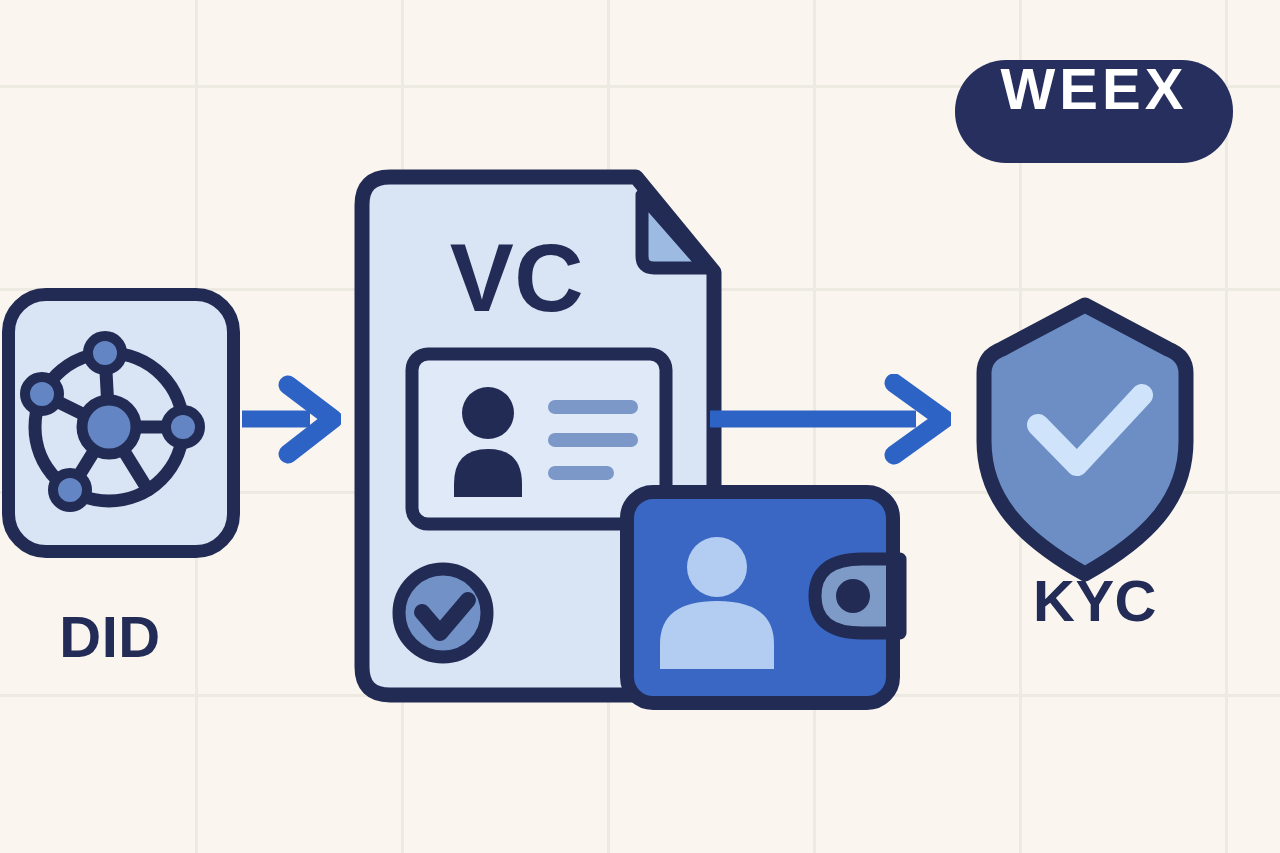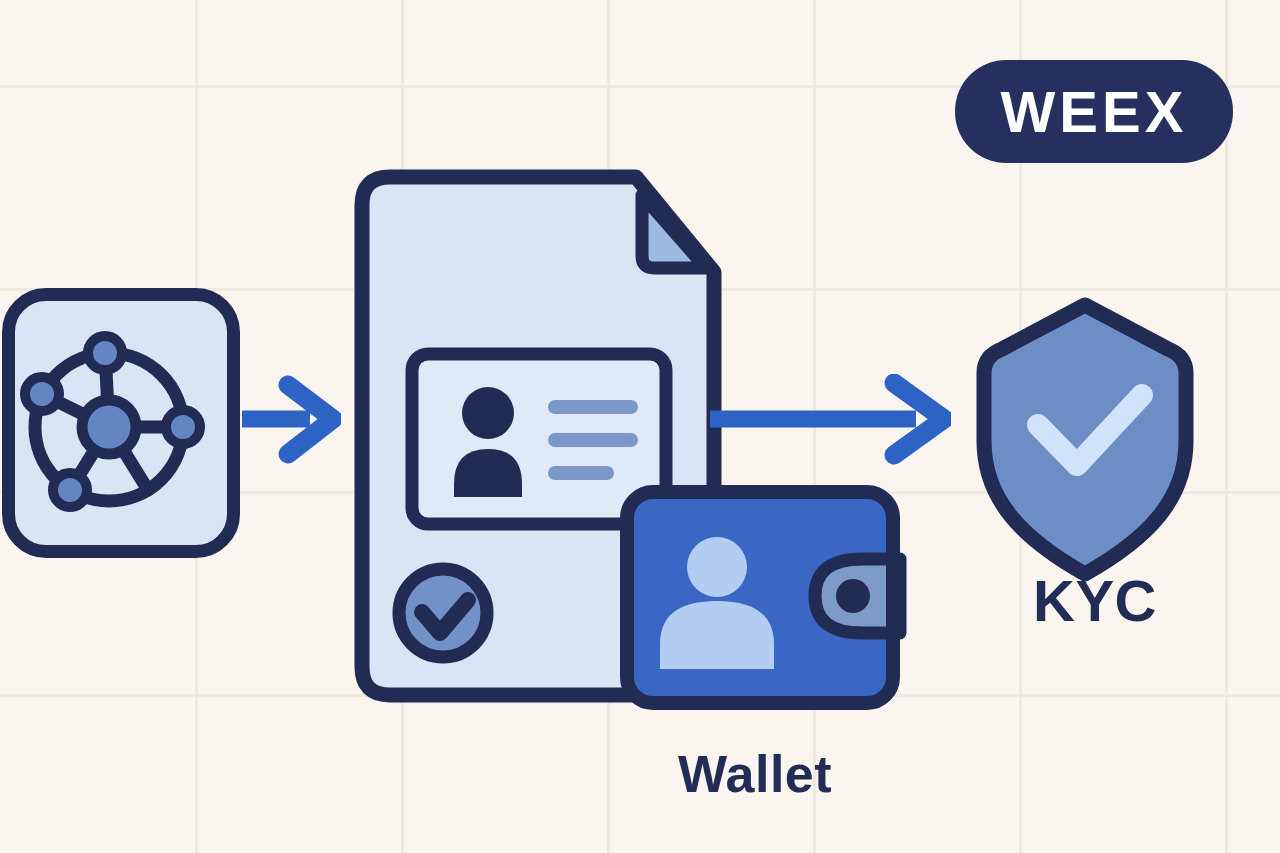--- a/index.html
+++ b/index.html
@@ -21,21 +21,21 @@
     color:#232c56;
     font-weight:800;
     text-align:center;
     line-height:1;
     letter-spacing:0.5px;
   }
   .brand-badge{
     position:absolute;
     left:955px;top:60px;width:278px;height:103px;
     background:#262f5e;border-radius:51px;
-    display:flex;align-items:center;justify-content:center;
+    display:flex;justify-content:center;
   }
   .brand-badge .brand-text{
     color:#ffffff;font-size:58px;font-weight:800;letter-spacing:4px;line-height:1;
   }
   .did-box{
     position:absolute;
     left:2px;top:288px;width:212px;height:244px;
     background:#d9e4f5;
     border:13px solid #222b54;
     border-radius:44px;
@@ -65,20 +65,21 @@
       </g>
       <circle cx="102" cy="105" r="27" fill="#6385c3" stroke="#222b54" stroke-width="11"></circle>
       <g fill="#6385c3" stroke="#222b54" stroke-width="10">
         <circle cx="98" cy="31" r="17"></circle>
         <circle cx="35" cy="72" r="17"></circle>
         <circle cx="176" cy="105" r="17"></circle>
         <circle cx="63" cy="168" r="17"></circle>
       </g>
     </svg>
   </div>
+  <div class="label" style="left:30px;top:608px;width:160px;font-size:58px;">DID</div>
 
   <svg class="abs" style="left:236px;top:374px;" width="105" height="92" viewBox="0 0 105 92">
     <line x1="6" y1="45" x2="74" y2="45" stroke="#2e63c6" stroke-width="17"></line>
     <polyline points="52,11 97,45 52,80" fill="none" stroke="#2e63c6" stroke-width="19" stroke-linecap="round" stroke-linejoin="round"></polyline>
   </svg>
 
   <svg class="abs" style="left:348px;top:163px;" width="380" height="545" viewBox="0 0 380 545">
     <path d="M42 14 H288 L366 109 V504 Q366 532 338 532 H42 Q14 532 14 504 V42 Q14 14 42 14 Z" fill="#d9e4f5" stroke="#222b54" stroke-width="15" stroke-linejoin="round"></path>
     <path d="M294 32 L358 105 H306 Q294 105 294 93 Z" fill="#9dbae3" stroke="#222b54" stroke-width="13" stroke-linejoin="round"></path>
     <rect x="64" y="191" width="254" height="170" rx="16" fill="#dfe9f8" stroke="#222b54" stroke-width="13"></rect>
@@ -89,37 +90,37 @@
     <g stroke="#7b98c9" stroke-width="14" stroke-linecap="round">
       <line x1="207" y1="244" x2="283" y2="244"></line>
       <line x1="207" y1="277" x2="283" y2="277"></line>
       <line x1="207" y1="310" x2="259" y2="310"></line>
     </g>
     <g>
       <circle cx="95" cy="450" r="44" fill="#7191c7" stroke="#222b54" stroke-width="13"></circle>
       <polyline points="74,449 92,470 120,437" fill="none" stroke="#222b54" stroke-width="16" stroke-linecap="round" stroke-linejoin="round"></polyline>
     </g>
   </svg>
+  <div class="label" style="left:427px;top:230px;width:180px;font-size:96px;">VC</div>
 
   <svg class="abs" style="left:706px;top:374px;" width="245" height="92" viewBox="0 0 245 92">
     <line x1="4" y1="45" x2="210" y2="45" stroke="#2e63c6" stroke-width="17"></line>
     <polyline points="188,9 238,45 188,81" fill="none" stroke="#2e63c6" stroke-width="19" stroke-linecap="round" stroke-linejoin="round"></polyline>
   </svg>
 
   <svg class="abs" style="left:616px;top:481px;" width="300" height="235" viewBox="0 0 300 235">
     <rect x="8" y="8" width="272" height="217" rx="28" fill="#3a67c3"></rect>
     <g fill="#b3cdf2">
       <circle cx="101" cy="86" r="30"></circle>
       <path d="M44 188 V163 Q44 120 101 120 Q158 120 158 163 V188 Z"></path>
     </g>
     <path d="M284 78 H246 Q199 78 199 115 Q199 152 246 152 H284 Z" fill="#7e9ac7" stroke="#222b54" stroke-width="13" stroke-linejoin="round"></path>
     <circle cx="237" cy="115" r="17" fill="#222b54"></circle>
     <rect x="11" y="11" width="266" height="211" rx="26" fill="none" stroke="#222b54" stroke-width="14"></rect>
   </svg>
-  <div class="label" style="left:655px;top:748px;width:200px;font-size:52px;">Wallet</div>
 
   <svg class="abs" style="left:965px;top:293px;" width="240" height="292" viewBox="0 0 240 292">
     <path d="M120 12 L203 56 Q221 63 221 80 L221 148 C221 207 182 246 120 281 C58 246 19 207 19 148 L19 80 Q19 63 37 56 Z" fill="#6d8ec5" stroke="#222b54" stroke-width="15" stroke-linejoin="round"></path>
     <polyline points="73,132 112,172 177,102" fill="none" stroke="#cfe3fb" stroke-width="22" stroke-linecap="round" stroke-linejoin="round"></polyline>
   </svg>
   <div class="label" style="left:1015px;top:572px;width:160px;font-size:58px;">KYC</div>
 
 </div>
 
 </body></html>

